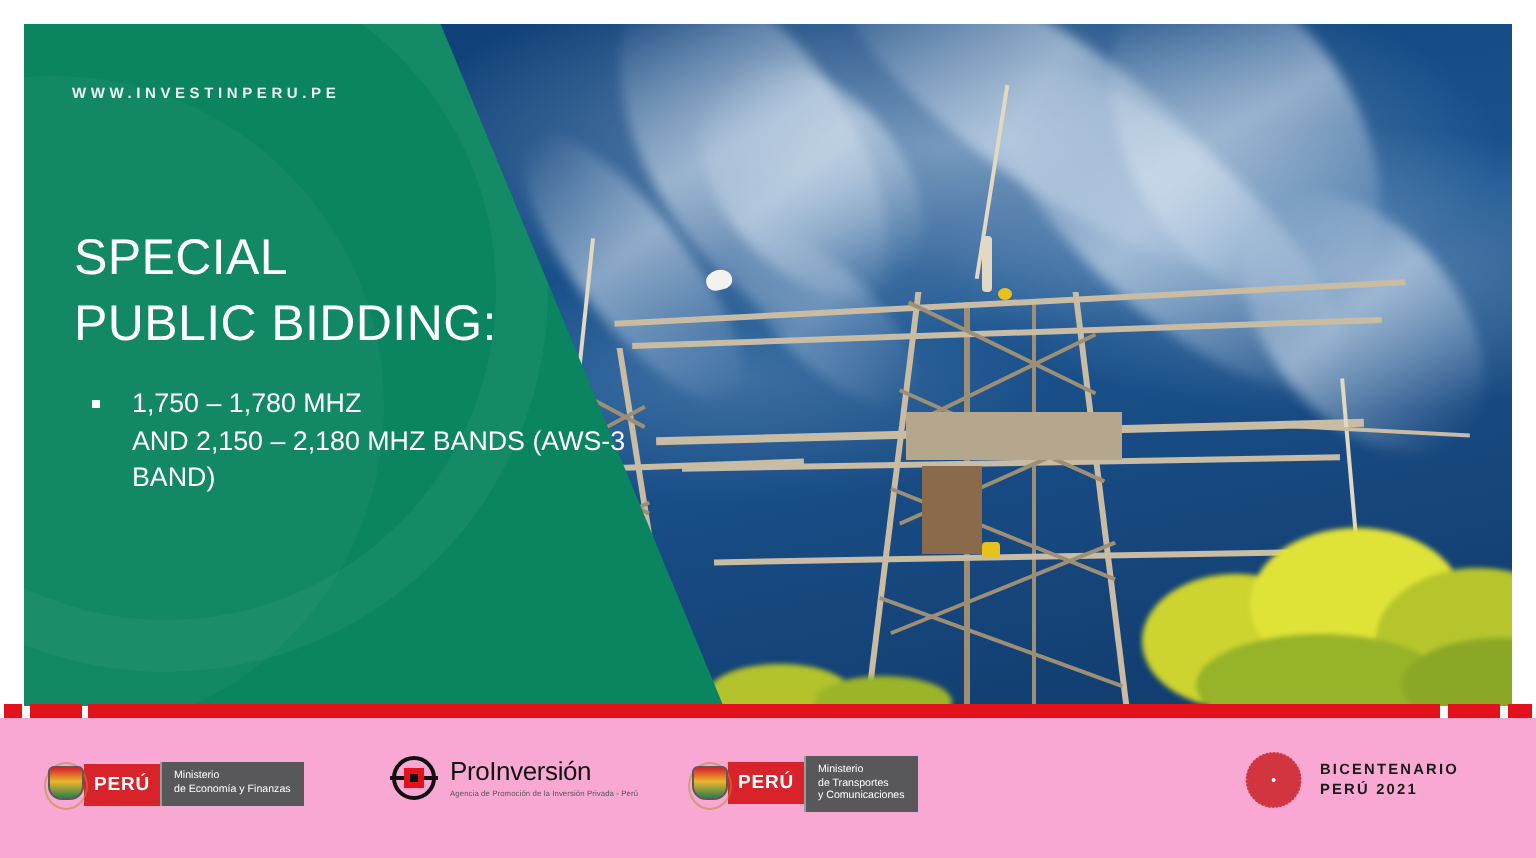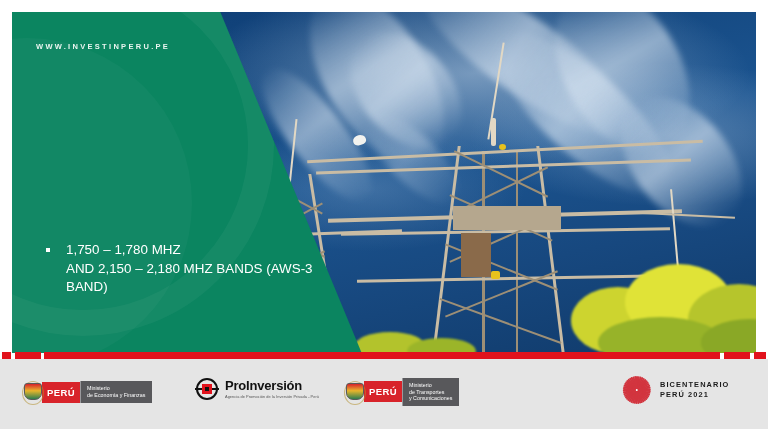--- a/index.html
+++ b/index.html
@@ -42,30 +42,30 @@
   
   .textlayer{position:absolute;left:12px;top:12px;width:744px;height:341px;}
 
   .url{position:absolute;left:24px;top:30px;color:#eaf5f0;font-size:7.5px;
        letter-spacing:2.3px;font-weight:700;}
 
   .title{position:absolute;left:25px;top:101px;color:#ffffff;font-size:25px;
          line-height:33px;font-weight:400;letter-spacing:.2px;white-space:pre-line;}
 
   .bullets{position:absolute;left:25px;top:181px;width:430px;}
-  .bullet{position:relative;display:flex;margin-bottom:17px;margin-top:48px;}
+  .bullet{position:relative;display:flex;margin-bottom:17px;}
   .bullet .sq{flex:0 0 auto;width:4px;height:4px;background:#ffffff;margin:7px 16px 0 9px;}
   .bullet .txt{color:#ffffff;font-size:13.4px;line-height:18.5px;font-weight:400;white-space:pre-line;}
 
   
   .redbar{position:absolute;left:0;top:352px;width:768px;height:7px;}
   .redbar .seg{position:absolute;top:0;height:7px;background:#e1121c;}
 
   
-  .footer{position:absolute;left:0;top:359px;width:768px;height:70px;background:#e5e5e5;}
+  .footer{position:absolute;left:0;top:359px;width:768px;height:70px;background:#f9a8d4;}
 
   .logo{position:absolute;display:flex;align-items:center;}
 
   
   .shield{width:20px;height:22px;flex:0 0 auto;position:relative;}
   .shield .crest{position:absolute;left:2px;top:2px;width:16px;height:15px;border-radius:3px 3px 7px 7px;
                  background:linear-gradient(180deg,#d8232a 0%,#e8b52b 45%,#2e7d4f 100%);border:1.4px solid #5a5a5a;}
   .shield .wreath{position:absolute;left:0;top:0;width:20px;height:22px;border-radius:50%;
                   border:1.5px solid #b38f2e;opacity:.55;}
   .peru-red{background:#d8232a;color:#fff;font-weight:700;font-size:9.5px;letter-spacing:.4px;
@@ -73,21 +73,21 @@
   .peru-gray{background:#58585b;color:#fff;font-size:5.3px;line-height:6.6px;
              padding:4px 7px 4px 6px;display:flex;align-items:center;white-space:pre-line;
              border-left:1px solid #9a9a9d;}
 
   
   .pi-mark{width:22px;height:22px;flex:0 0 auto;position:relative;}
   .pi-mark .ring{position:absolute;inset:0;border-radius:50%;border:2.4px solid #111;}
   .pi-mark .hb{position:absolute;left:-1px;right:-1px;top:10px;height:2.2px;background:#111;}
   .pi-mark .sq{position:absolute;left:6px;top:6px;width:10px;height:10px;background:#e1121c;}
   .pi-mark .sqi{position:absolute;left:9px;top:9px;width:4px;height:4px;background:#111;}
-  .pi-name{color:#111;font-size:13px;font-weight:700;letter-spacing:-.2px;line-height:13px;}
+  .pi-name{color:#111;font-size:13px;font-weight:400;letter-spacing:-.2px;line-height:13px;}
   .pi-tag{color:#555;font-size:3.9px;line-height:5px;letter-spacing:.05px;margin-top:2px;}
 
   
   .bi-mark{width:30px;height:30px;flex:0 0 auto;position:relative;}
   .bi-ray{position:absolute;left:14.2px;top:1px;width:1.6px;height:13px;background:#d2353f;
           transform-origin:0.8px 14px;border-radius:1px;}
   .bi-hole{position:absolute;left:9px;top:9px;width:12px;height:12px;border-radius:50%;background:#ffffff;}
   .bi-txt{color:#1b1b1b;font-size:7.4px;font-weight:700;letter-spacing:1.1px;line-height:9.6px;white-space:pre-line;}
 </style>
 </head>
@@ -183,20 +183,22 @@
 
   <div class="greenwrap">
     <div class="green">
       <div class="wm" style="left:-120px;top:-58px;width:330px;height:330px;"></div>
       <div class="wm2" style="left:-150px;top:26px;width:330px;height:330px;"></div>
     </div>
   </div>
 
   <div class="textlayer">
     <div class="url">WWW.INVESTINPERU.PE</div>
+    <div class="title">SPECIAL
+PUBLIC BIDDING:</div>
 
     <div class="bullets">
       <div class="bullet">
         <span class="sq"></span>
         <span class="txt">1,750 – 1,780 MHZ
 AND 2,150 – 2,180 MHZ BANDS (AWS-3
 BAND)</span>
       </div>
     </div>
   </div>

